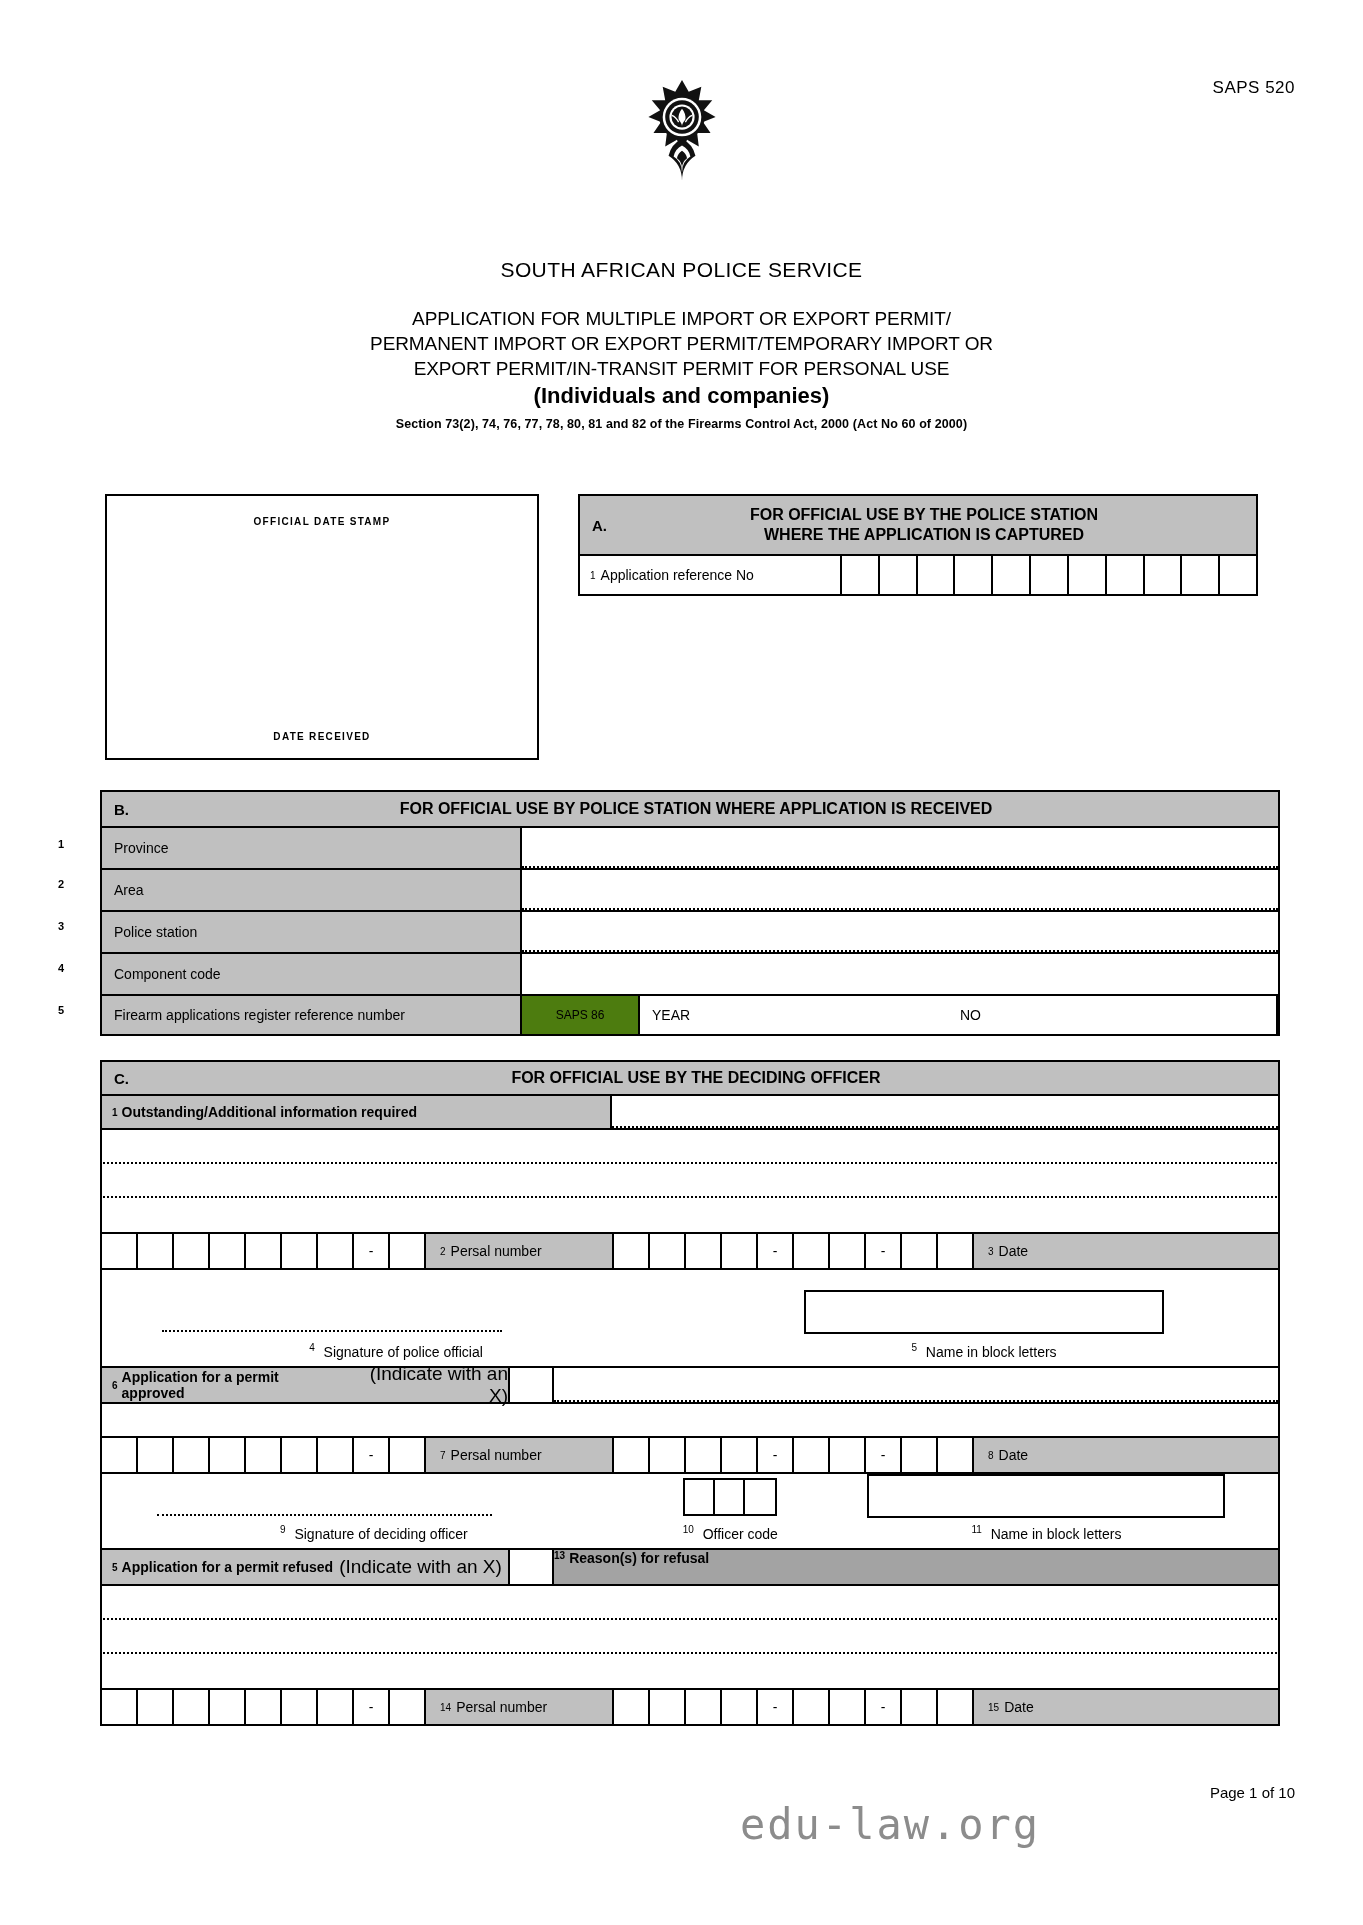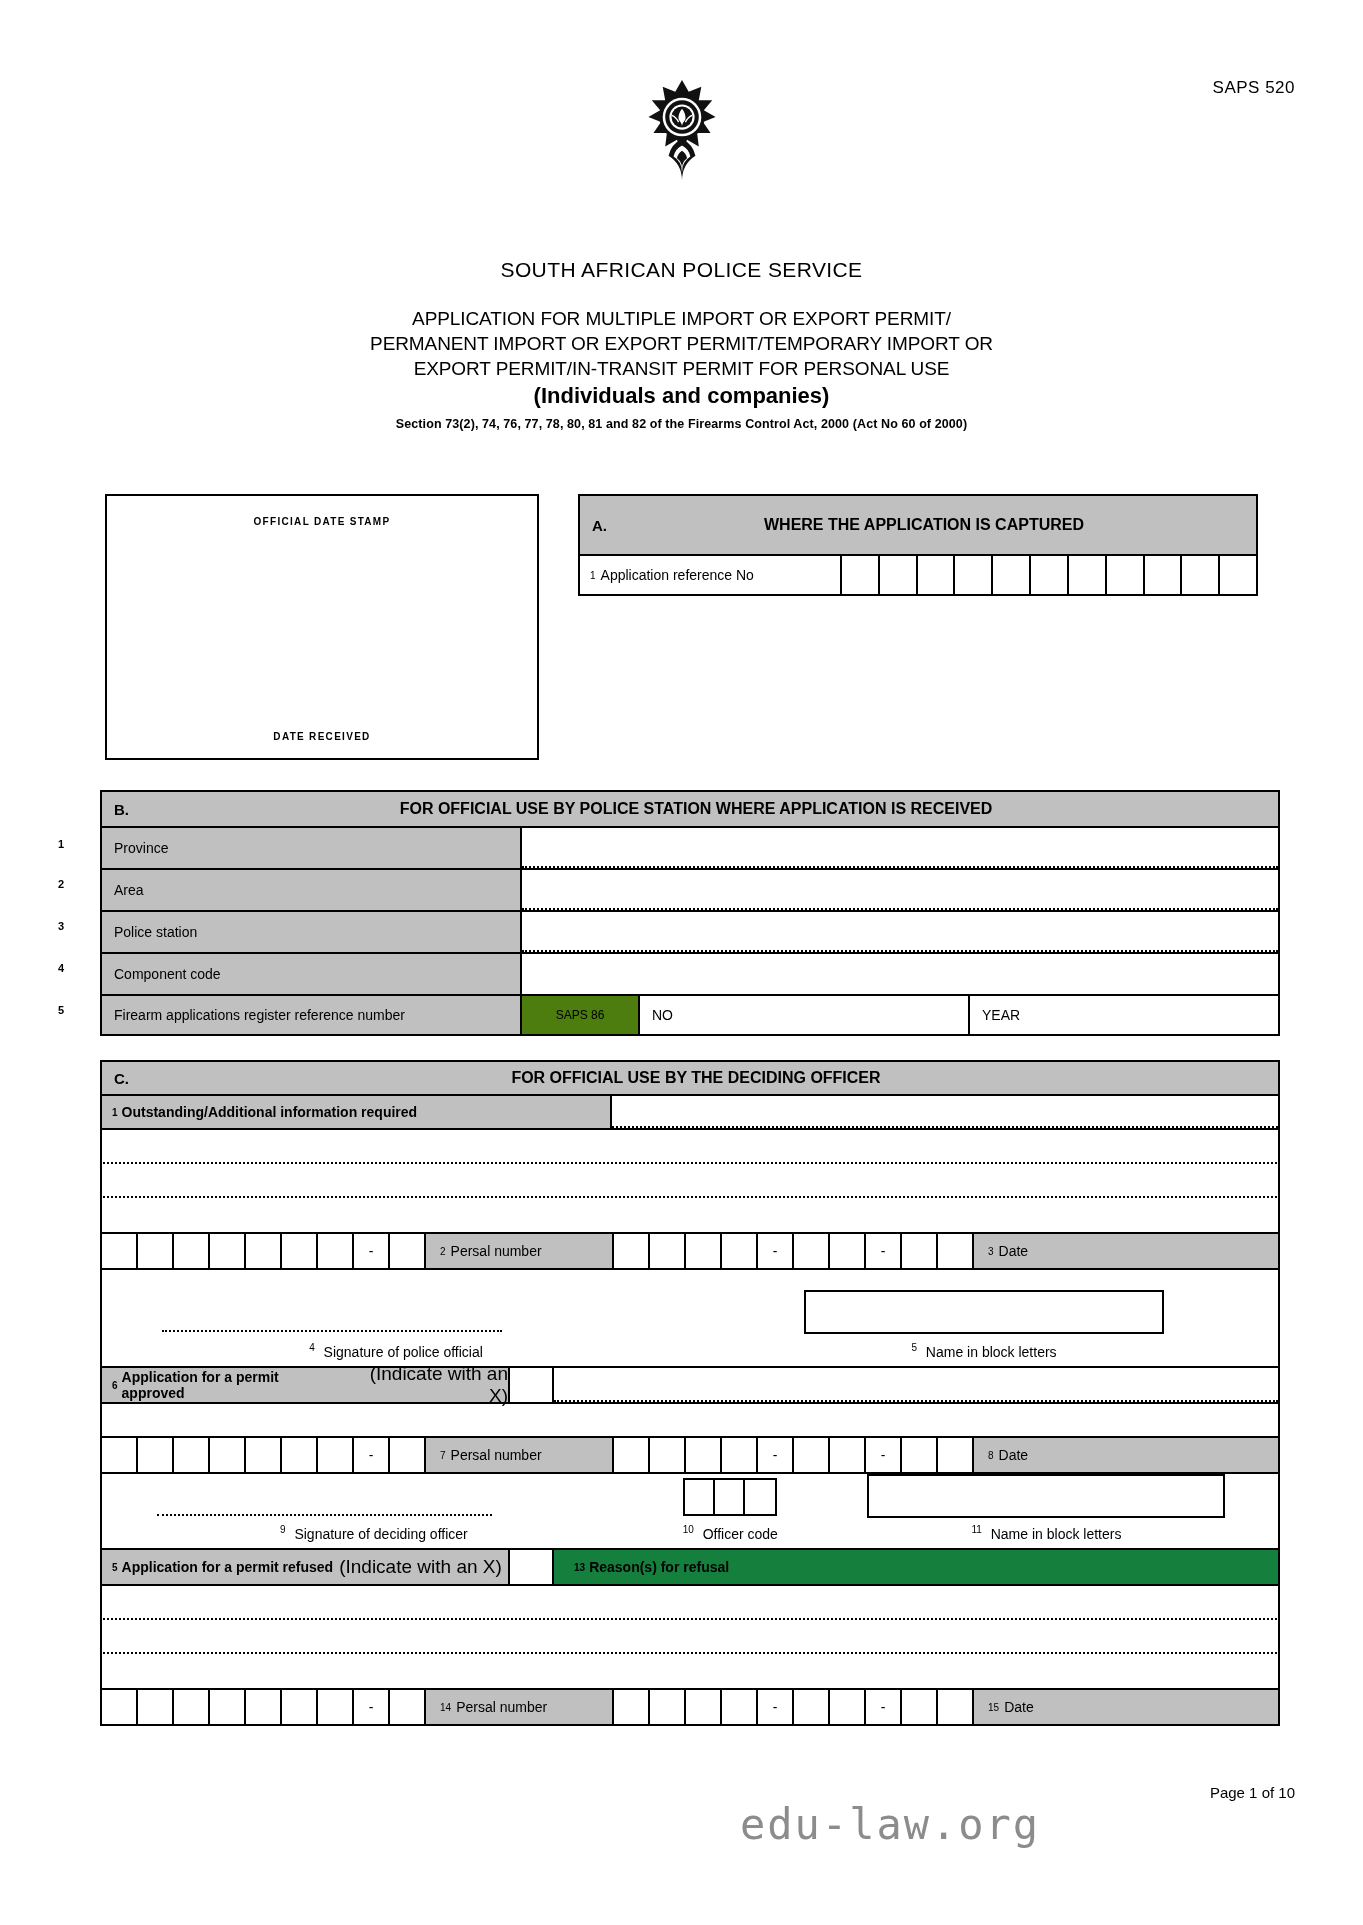--- a/index.html
+++ b/index.html
@@ -144,22 +144,22 @@
   .approve-row { display: flex; border: 2px solid #000; border-top: none; height: 36px; }
   .approve-lab {
     width: 408px; background: #c0c0c0; border-right: 2px solid #000;
     display: flex; align-items: center; padding-left: 10px; font-size: 14px; font-weight: bold;
   }
   .approve-lab .thin { font-weight: normal; font-size: 19px; margin-left: 6px; text-align: right; }
   .approve-x { width: 44px; border-right: 2px solid #000; background: #fff; }
   .approve-rest { flex: 1; }
 
   .refuse-reason {
-    flex: 1; background: #15803d; display: flex; align-items: center;
-    padding-left: 20px; font-size: 14px; font-weight: bold;
+    flex: 1; background: #a3a3a3; display: flex; align-items: flex-start;
+    padding-left: 0; font-size: 14px; font-weight: bold;
   }
 
   
   .page-num {
     position: absolute; right: 68px; top: 1784px;
     font-size: 15px;
   }
   .watermark {
     position: absolute; left: 740px; top: 1800px;
     font-family: "DejaVu Sans Mono", monospace;
@@ -205,20 +205,21 @@
 
   <div class="blk" id="date-stamp-box">
     <div class="stamp-label">OFFICIAL DATE STAMP</div>
     <div class="stamp-label">DATE RECEIVED</div>
   </div>
 
   <div class="blk" id="sectionA">
     <div class="hdr-bar">
       <div class="sect-letter">A.</div>
       <div class="sect-title">
+        <div>FOR OFFICIAL USE BY THE POLICE STATION</div>
         <div>WHERE THE APPLICATION IS CAPTURED</div>
       </div>
     </div>
     <div class="refrow">
       <div class="lab">
         <span class="sup-n">1</span>
         <span>Application reference No</span>
       </div>
       <div class="cellbox"></div>
       <div class="cellbox"></div>
@@ -270,22 +271,22 @@
         <div class="lab">Component code</div>
         <div class="val"></div>
       </div>
     </div>
 
     <div style="position:relative">
       <span class="b-idx" style="top:8px">5</span>
       <div class="brow" style="height:40px">
         <div class="lab">Firearm applications register reference number</div>
         <div style="width:118px;background:#4d7c0f;border-right:2px solid #000;display:flex;align-items:center;justify-content:center;font-size:12px">SAPS 86</div>
+        <div style="flex:1;display:flex;align-items:center;padding-left:12px;font-size:14px">YEAR</div>
         <div style="width:330px;border-right:2px solid #000;display:flex;align-items:center;padding-left:12px;font-size:14px">NO</div>
-        <div style="flex:1;display:flex;align-items:center;padding-left:12px;font-size:14px">YEAR</div>
       </div>
     </div>
   </div>
 
   <div class="blk" id="sectionC">
     <div class="hdr-bar">
       <div class="sect-letter">C.</div>
       <div class="sect-title">FOR OFFICIAL USE BY THE DECIDING OFFICER</div>
     </div>
 

